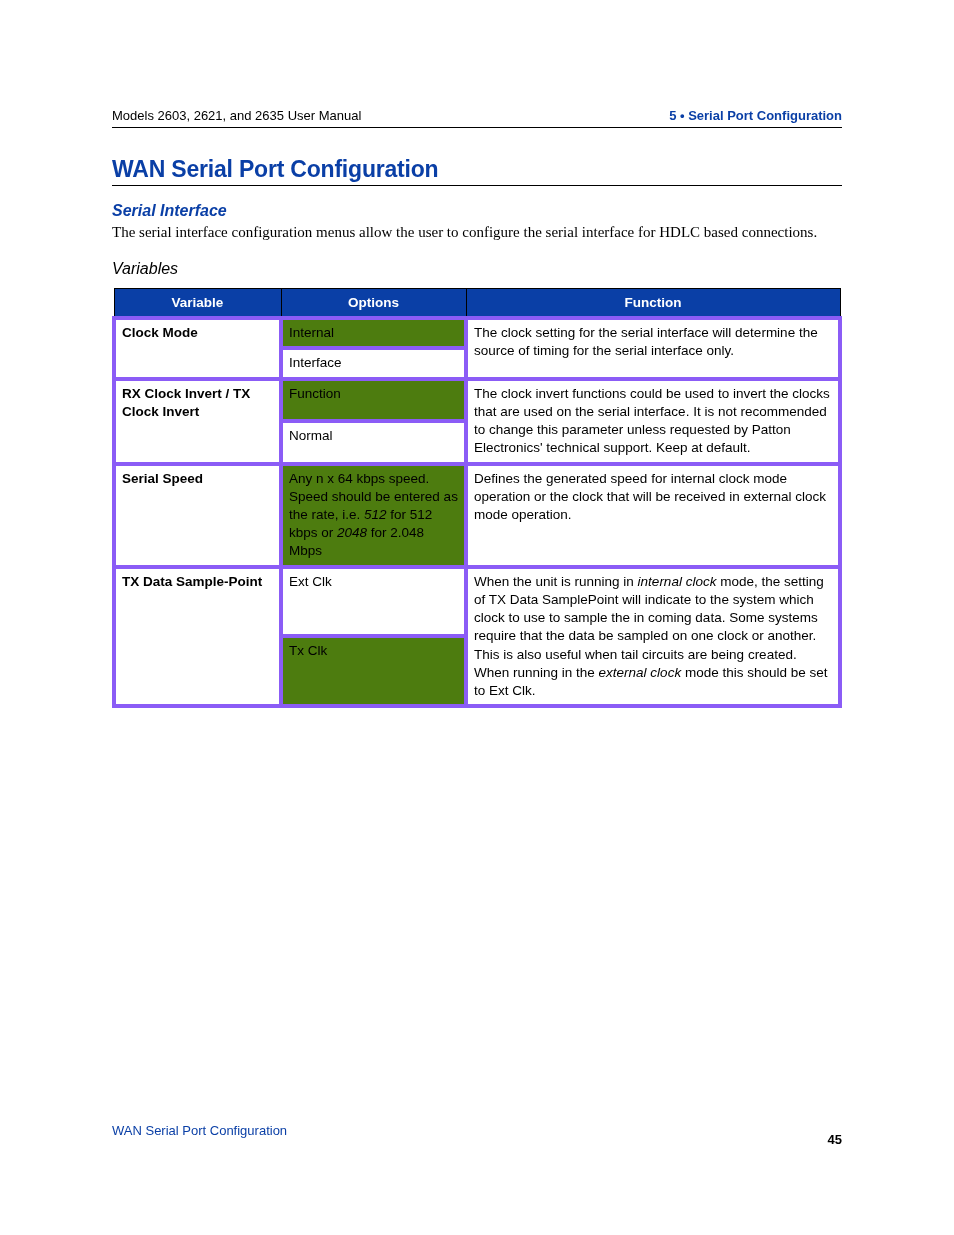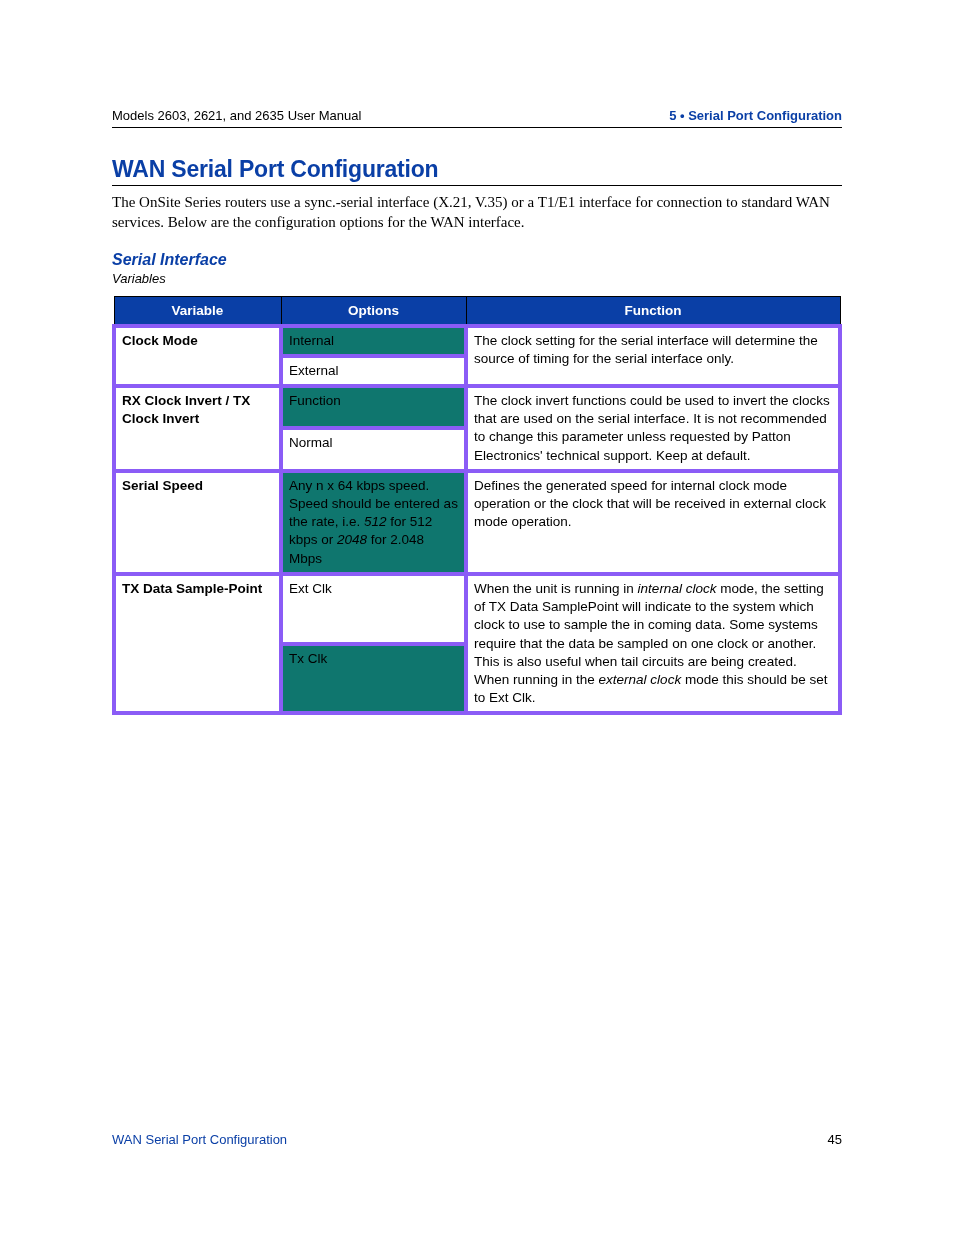--- a/index.html
+++ b/index.html
@@ -53,21 +53,21 @@
     font-weight: 900;
     font-style: italic;
     color: #0a3fa6;
     font-size: 16px;
     margin: 16px 0 2px 0;
   }
   h3.sub-sub {
     font-family: Arial, Helvetica, sans-serif;
     font-style: italic;
     font-weight: normal;
-    font-size: 13px;
+    font-size: 16px;
     margin: 0 0 2px 0;
   }
   table.vars {
     border-collapse: collapse;
     width: 100%;
     margin-top: 10px;
     font-family: Arial, Helvetica, sans-serif;
     font-size: 13.5px;
     padding-left: 30px;
   }
@@ -81,71 +81,71 @@
   }
   table.vars td {
     border: 4px solid #8b5cf6;
     padding: 4px 6px;
     vertical-align: top;
     line-height: 1.35;
   }
   .col-var { width: 150px; }
   .col-opt { width: 168px; }
   .var-cell { font-weight: bold; }
-  .opt-yellow { background: #0f766e; }
+  .opt-yellow { background: #4d7c0f; }
   .footer {
     position: absolute;
     bottom: 56px;
     left: 112px;
     right: 112px;
     display: flex;
     justify-content: space-between;
     font-family: Arial, Helvetica, sans-serif;
     font-size: 13px;
   }
   .footer-left { color: #0a3fa6; }
-  .footer-right { font-weight: normal; }
+  .footer-right { font-weight: bold; margin-top: 9px; }
   .ital { font-style: italic; }
 </style>
 </head>
 <body>
 
 <div class="page">
 
   <div class="header-row">
     <span class="header-left">Models 2603, 2621, and 2635 User Manual</span>
     <span class="header-right">5 • Serial Port Configuration</span>
   </div>
   <hr class="header-rule">
 
   <h1 class="section-title">WAN Serial Port Configuration</h1>
   <hr class="title-rule">
-  <p class="body-text">The OnSite Series routers use a sync.-serial interface (X.21, V.35) or a T1/E1 interface for connection to standard WAN services. Below are the configuration options for the WAN interface.</p>
 
   <h2 class="sub-title">Serial Interface</h2>
+  <p class="body-text">The serial interface configuration menus allow the user to configure the serial interface for HDLC based connections.</p>
 
   <h3 class="sub-sub">Variables</h3>
 
   <table class="vars">
     <thead>
       <tr>
         <th class="col-var">Variable</th>
         <th class="col-opt">Options</th>
         <th>Function</th>
       </tr>
     </thead>
     <tbody>
 
       <tr>
         <td class="var-cell" rowspan="2">Clock Mode</td>
         <td class="opt-yellow">Internal</td>
         <td rowspan="2">The clock setting for the serial interface will determine the source of timing for the serial interface only.</td>
       </tr>
       <tr>
-        <td>External</td>
+        <td>Interface</td>
       </tr>
 
       <tr>
         <td class="var-cell" rowspan="2">RX Clock Invert / TX Clock Invert</td>
         <td class="opt-yellow">Function</td>
         <td rowspan="2">The clock invert functions could be used to invert the clocks that are used on the serial interface. It is not recommended to change this parameter unless requested by Patton Electronics' technical support. Keep at default.</td>
       </tr>
       <tr>
         <td>Normal</td>
       </tr>

